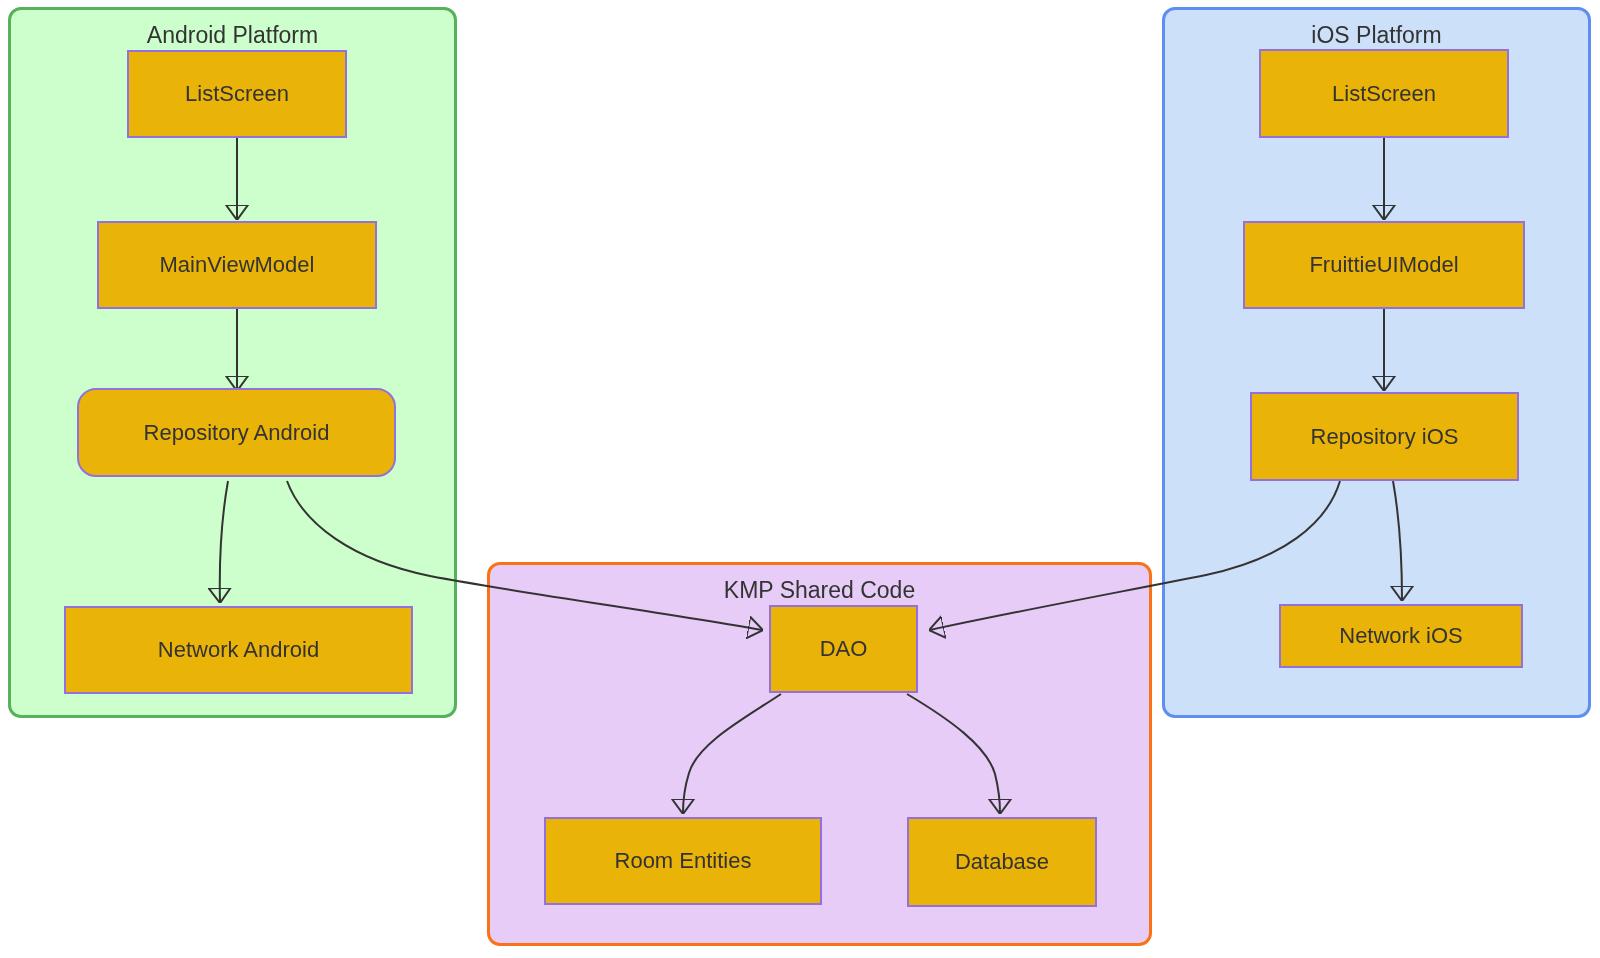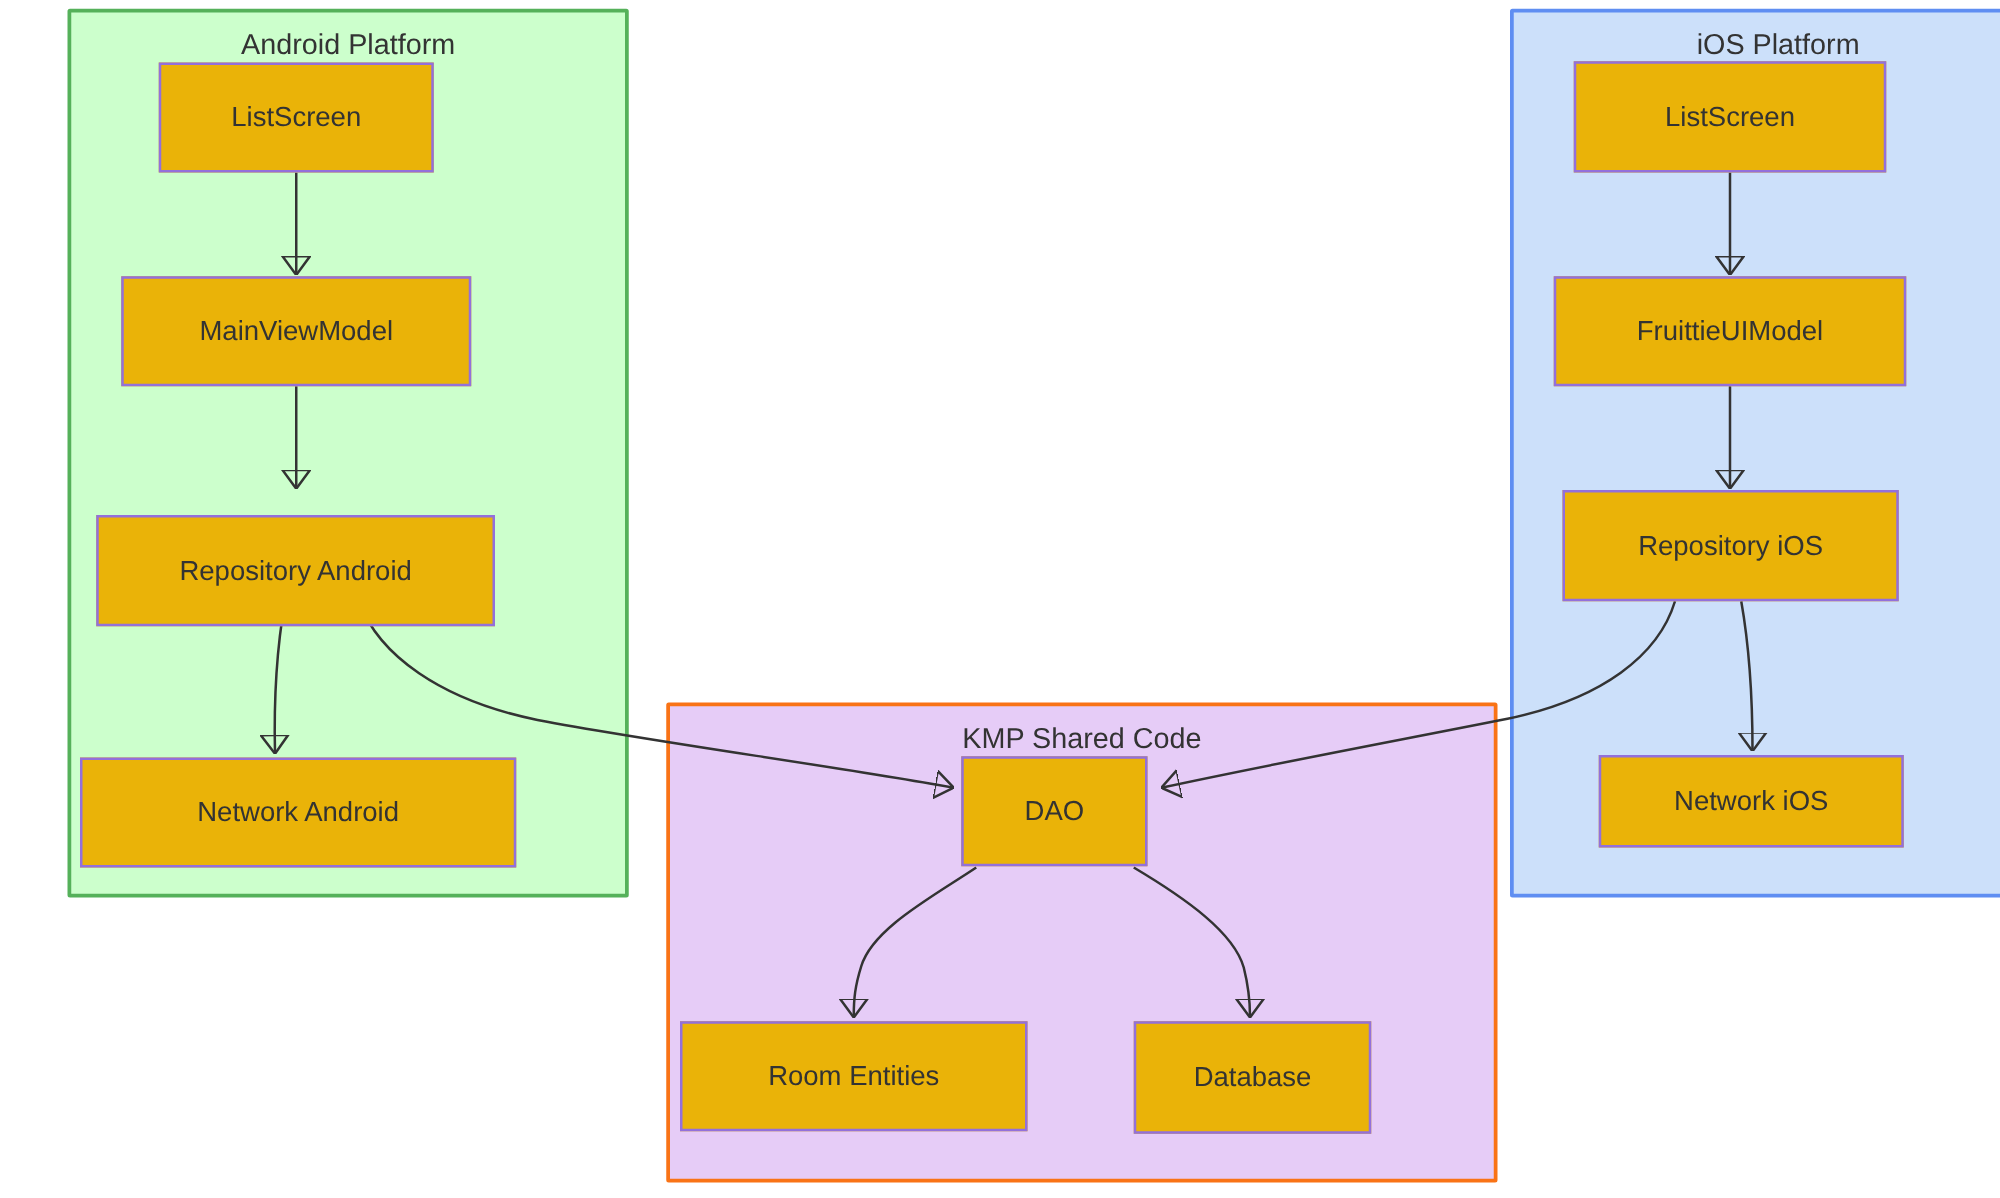--- a/index.html
+++ b/index.html
@@ -7,22 +7,21 @@
     position:relative;
     width:1600px;height:958px;
     background:#ffffff;
     font-family:"Liberation Sans","DejaVu Sans",sans-serif;
     color:#333333;
     overflow:hidden;
   }
   .group{
     position:absolute;
     box-sizing:border-box;
-    border-radius:2px;
-    margin-left:46px;
+    border-radius:13px;
   }
   .group-title{
     position:absolute;
     left:0;right:0;top:12px;
     text-align:center;
     font-size:23px;
     color:#333333;
     white-space:nowrap;
   }
   .group.android{left:8px;top:7px;width:449px;height:711px;background:#ccffcc;border:3px solid #55b15a;}
@@ -37,26 +36,26 @@
     display:flex;
     align-items:center;
     justify-content:center;
     font-size:22px;
     color:#333333;
     text-align:center;
     white-space:nowrap;
   }
   #n-list-screen{left:127px;top:50px;width:220px;height:88px;}
   #n-main-view-model{left:97px;top:221px;width:280px;height:88px;}
-  #n-repository-android{left:77px;top:412px;width:319px;height:89px;}
+  #n-repository-android{left:77px;top:388px;width:319px;height:89px;border-radius:19px;}
   #n-network-android{left:64px;top:606px;width:349px;height:88px;}
   #n-content-view{left:1259px;top:49px;width:250px;height:89px;}
   #n-fruittie-ui-model{left:1243px;top:221px;width:282px;height:88px;}
   #n-repository-ios{left:1250px;top:392px;width:269px;height:89px;}
-  #n-network-ios{left:1279px;top:604px;width:244px;height:74px;}
+  #n-network-ios{left:1279px;top:604px;width:244px;height:64px;}
   #n-dao{left:769px;top:605px;width:149px;height:88px;}
   #n-room-database{left:544px;top:817px;width:278px;height:88px;}
   #n-entities{left:907px;top:817px;width:190px;height:90px;}
 
   svg.edges{
     position:absolute;
     left:0;top:0;
     width:1600px;height:958px;
     pointer-events:none;
   }

